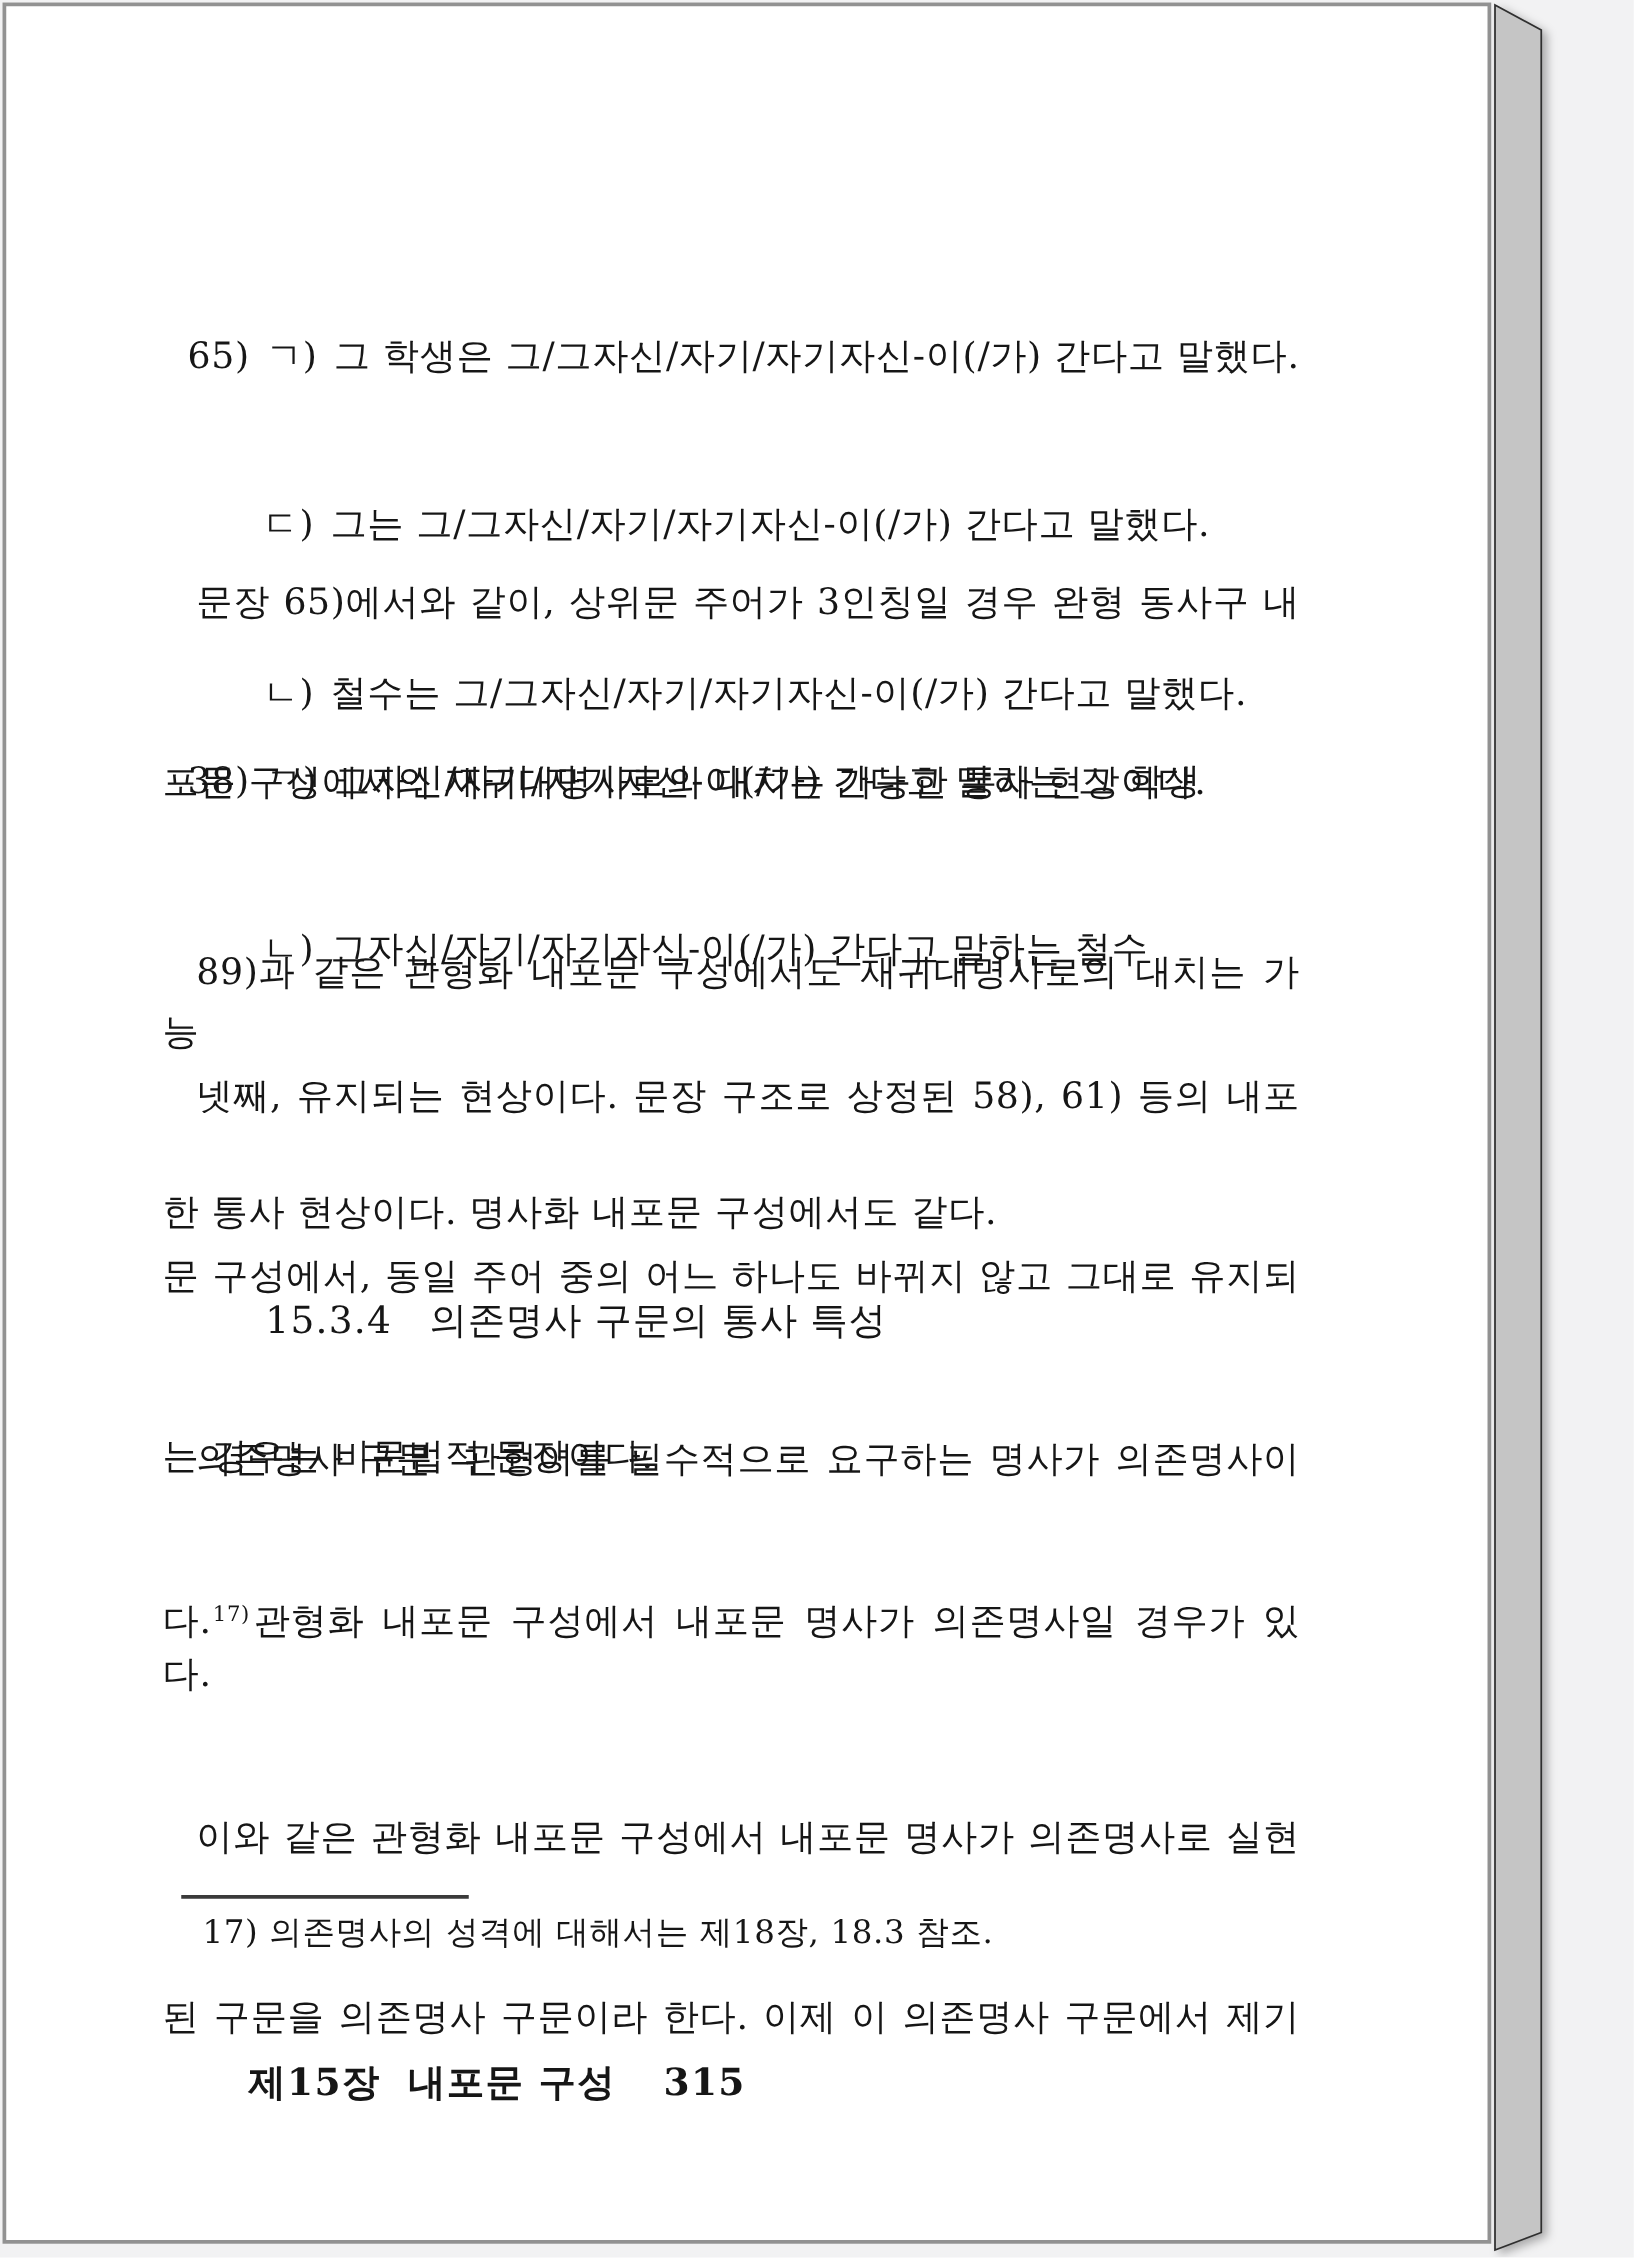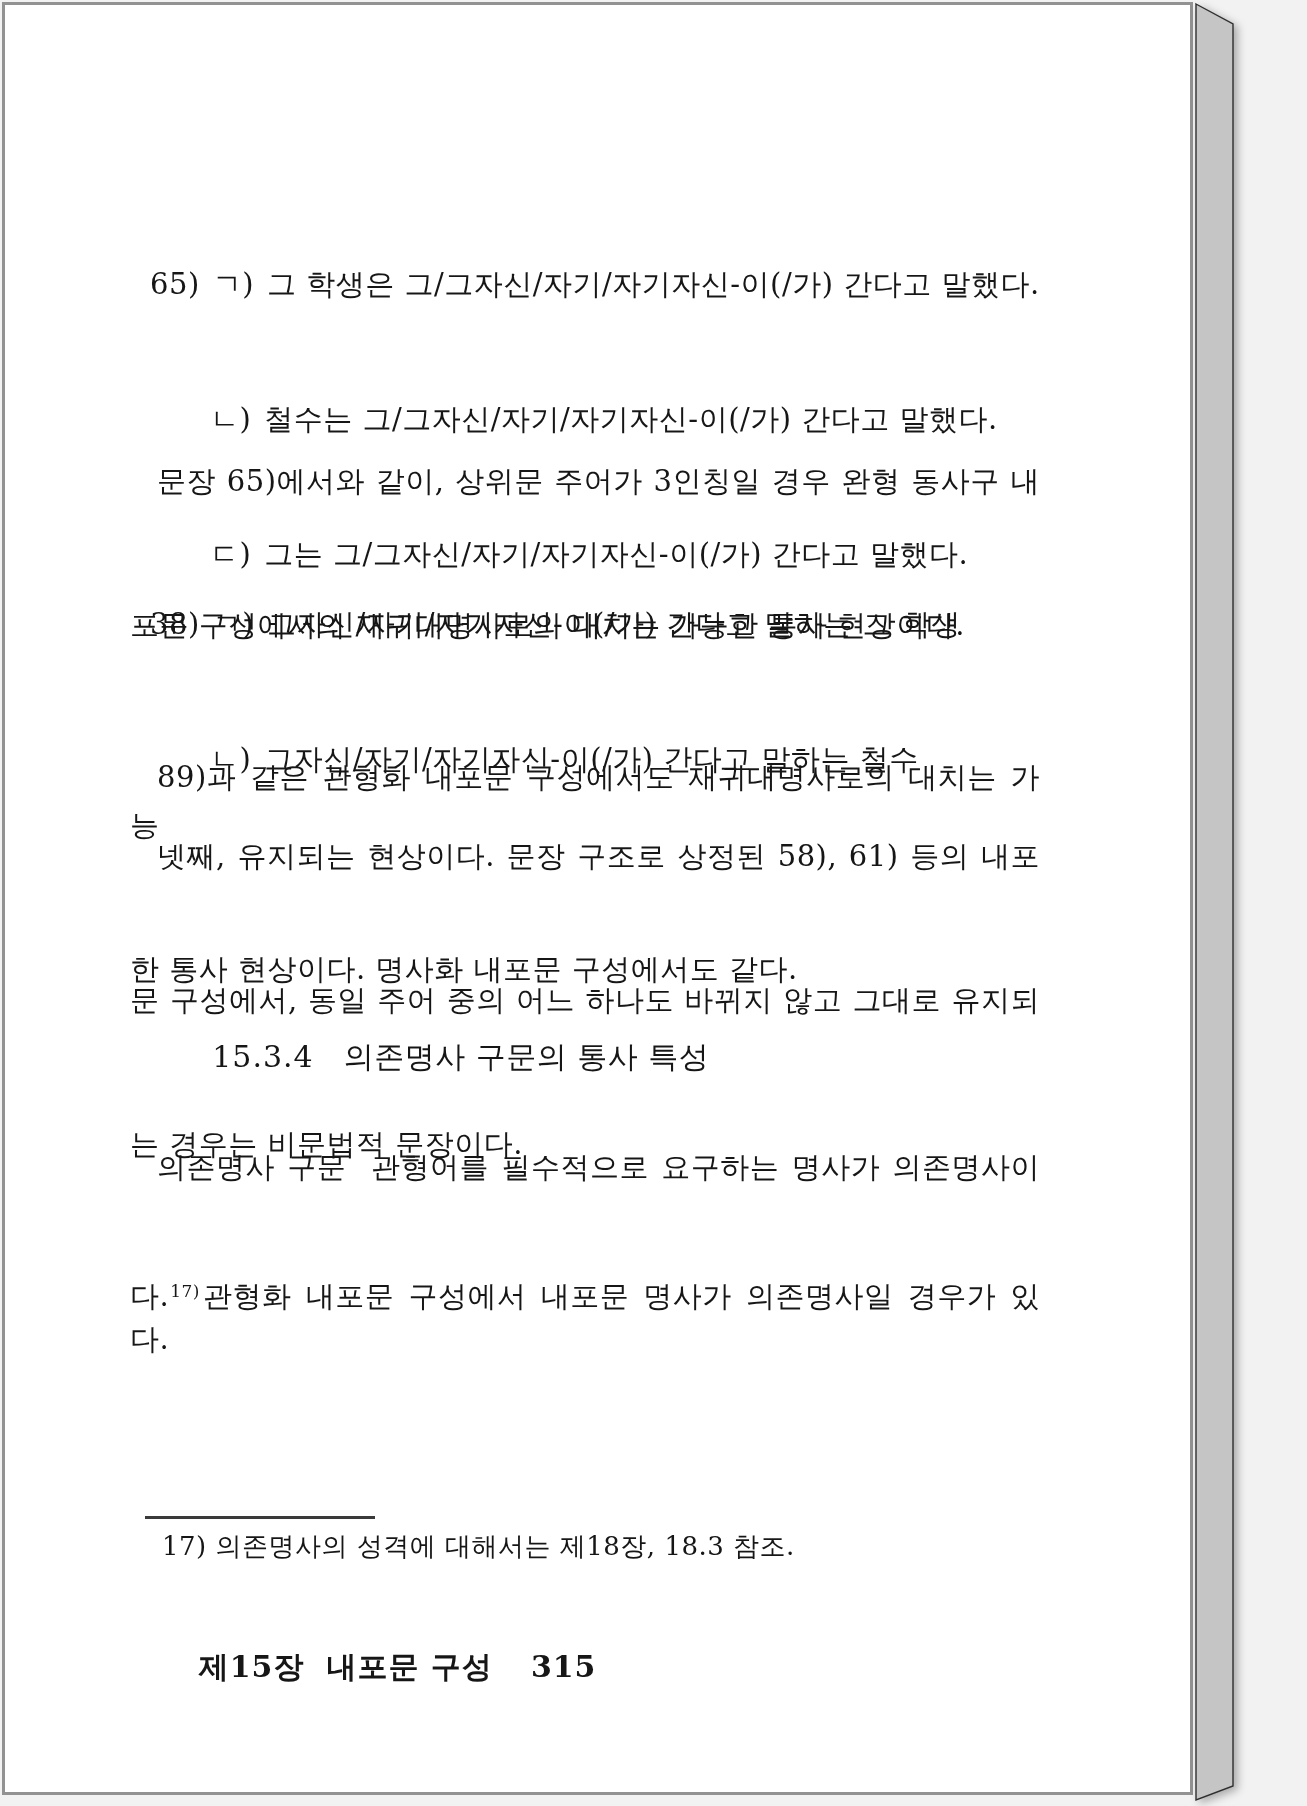--- a/index.html
+++ b/index.html
@@ -48,55 +48,59 @@
   <div class="page"></div>
 
   <svg class="edge-svg" width="1307" height="1806" viewBox="0 0 1307 1806">
     <polygon class="edge-poly" points="1196,4 1233,24 1233,1786 1196,1800" fill="#c5c5c5" stroke="#2f2f2f" stroke-width="1.4"></polygon>
   </svg>
 
   <div class="layer">
 
     <div class="block ex" style="top:172px">
       <div class="line"><span class="exnum">65)</span><span class="exlab">ㄱ)</span><span>그 학생은 그/그자신/자기/자기자신-이(/가) 간다고 말했다.</span></div>
+      <div class="line cont"><span class="exlab">ㄷ)</span><span>그는 그/그자신/자기/자기자신-이(/가) 간다고 말했다.</span></div>
       <div class="line cont"><span class="exlab">ㄴ)</span><span>철수는 그/그자신/자기/자기자신-이(/가) 간다고 말했다.</span></div>
-      <div class="line cont"><span class="exlab">ㄷ)</span><span>그는 그/그자신/자기/자기자신-이(/가) 간다고 말했다.</span></div>
     </div>
 
     <div class="block" style="top:361px">
       <div class="line jl ind">문장 65)에서와 같이, 상위문 주어가 3인칭일 경우 완형 동사구 내</div>
       <div class="line">포문 구성에서의 재귀대명사로의 대치는 가능한 통사 현상이다.</div>
     </div>
 
     <div class="block ex" style="top:512px">
       <div class="line"><span class="exnum">38)</span><span class="exlab">ㄱ)</span><span>그자신/자기/자기자신-이(/가) 간다고 말하는 그 학생</span></div>
       <div class="line cont"><span class="exlab">ㄴ)</span><span>그자신/자기/자기자신-이(/가) 간다고 말하는 철수</span></div>
     </div>
 
     <div class="block" style="top:657px">
       <div class="line jl ind">89)과 같은 관형화 내포문 구성에서도 재귀대명사로의 대치는 가능</div>
       <div class="line">한 통사 현상이다. 명사화 내포문 구성에서도 같다.</div>
     </div>
 
-    <div class="block" style="top:736px">
+    <div class="block" style="top:756px">
       <div class="line jl ind">넷째, 유지되는 현상이다. 문장 구조로 상정된 58), 61) 등의 내포</div>
       <div class="line jl">문 구성에서, 동일 주어 중의 어느 하나도 바뀌지 않고 그대로 유지되</div>
       <div class="line">는 경우는 비문법적 문장이다.</div>
     </div>
 
     <div class="block heading" style="top:985px">
       <span class="hnum">15.3.4</span><span>의존명사 구문의 통사 특성</span>
     </div>
 
     <div class="block" style="top:1060px;line-height:43px">
       <div class="line jl ind">의존명사 구문  관형어를 필수적으로 요구하는 명사가 의존명사이</div>
       <div class="line jl"><span>다.</span><sup class="fnref">17)</sup><span>관형화 내포문 구성에서 내포문 명사가 의존명사일 경우가 있다.</span></div>
     </div>
 
 
+    <div class="block" style="top:1349px">
+      <div class="line jl ind">이와 같은 관형화 내포문 구성에서 내포문 명사가 의존명사로 실현</div>
+      <div class="line jl">된 구문을 의존명사 구문이라 한다. 이제 이 의존명사 구문에서 제기</div>
+    </div>
 
     <div class="fnrule"></div>
 
     <div class="block footnote">17) 의존명사의 성격에 대해서는 제18장, 18.3 참조.</div>
 
     <div class="block footer">
       <span class="gap1">제15장</span><span class="gap2">내포문 구성</span><span>315</span>
     </div>
 
   </div>

